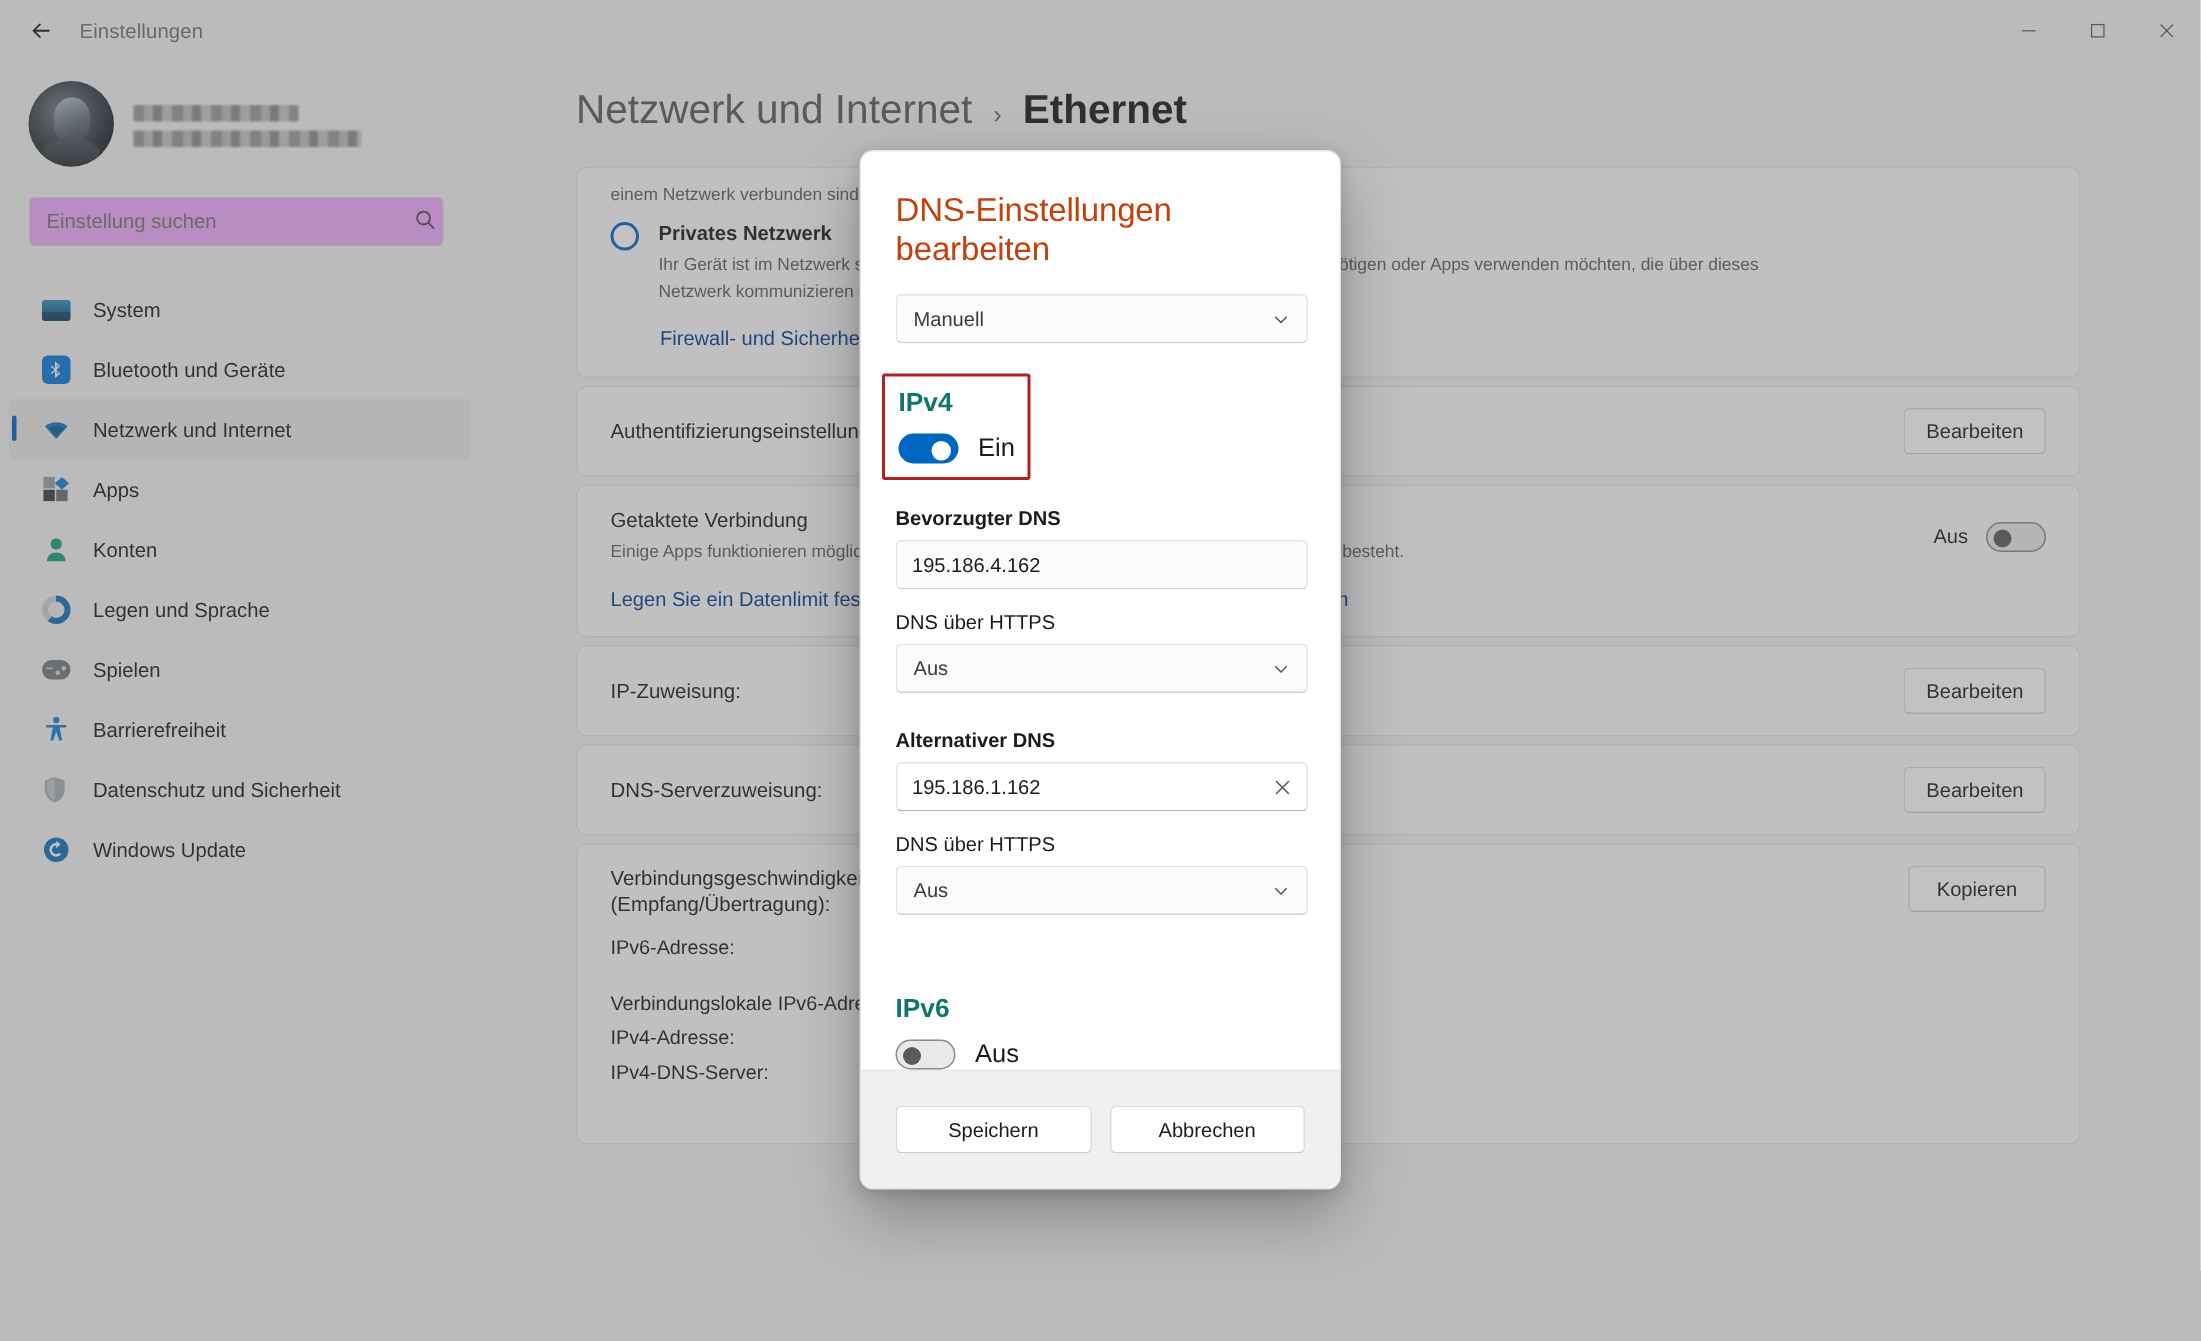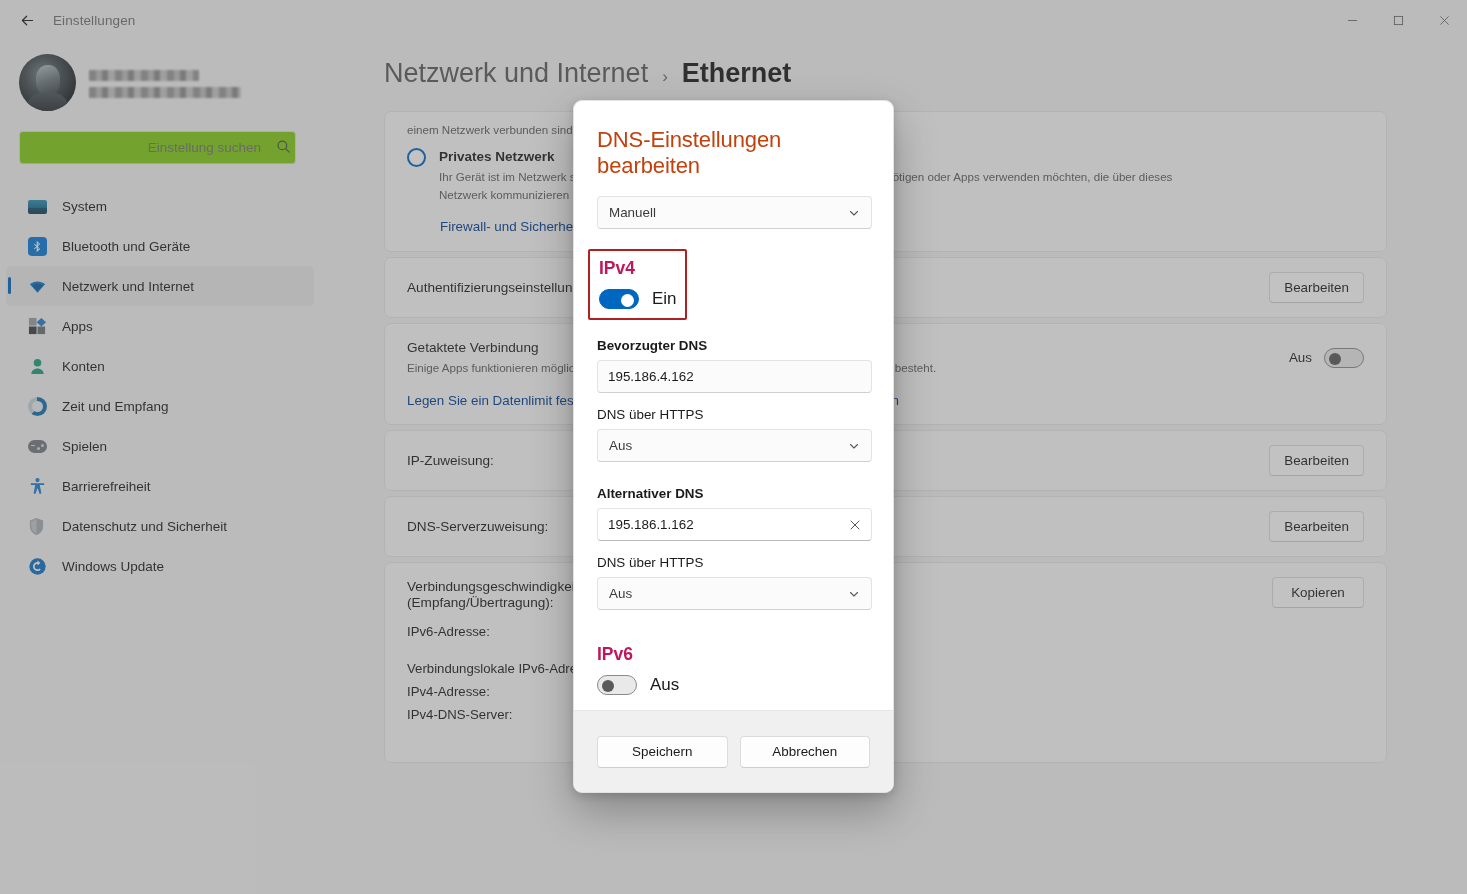--- a/index.html
+++ b/index.html
@@ -76,26 +76,25 @@
     filter: blur(0.8px);
   }
   .redact.r1 { width: 110px; }
   .redact.r2 { width: 152px; }
 
   .searchwrap {
     margin: 20px 19px 0 19px; position: relative;
   }
   .searchbox {
     width: 277px; height: 33px;
-    background: #84cc16; border: 1px solid #e0e0e0; border-bottom-color: #cdcdcd;
+    background: #f0abfc; border: 1px solid #e0e0e0; border-bottom-color: #cdcdcd;
     border-radius: 4px;
     font-size: 13.5px; color: #5d5d5d;
     padding: 0 34px 0 11px; outline: none;
     font-family: "Liberation Sans", sans-serif;
-    text-align: right;
   }
   .search-icon {
     position: absolute; right: 10px; top: 8px; color: #4d4d4d;
   }
   .search-icon svg { width: 15px; height: 15px; }
 
   .navlist { margin-top: 22px; padding: 0 6px; }
   .navitem {
     position: relative;
     display: flex; align-items: center; gap: 15px;
@@ -212,40 +211,40 @@
   }
   .chev { color: #5a5a5a; }
   .chev svg { width: 12px; height: 12px; display:block; }
 
   .highlight-box {
     margin-top: 20px; margin-left: -9px;
     width: 99px; padding: 7px 9px 9px 9px;
     border: 2px solid #b02020;
     border-radius: 2px;
   }
-  .sec-head { font-size: 17.5px; color: #be185d; font-weight: 600; }
+  .sec-head { font-size: 17.5px; color: #0f766e; font-weight: 600; }
   .toggle-row { display: flex; align-items: center; gap: 13px; margin-top: 10px; }
   .toggle-lbl { font-size: 17px; color: #1b1b1b; }
 
   .field-label { font-size: 13.4px; color: #1b1b1b; font-weight: 600; margin-top: 18px; }
   .field-label.normal { font-weight: 400; margin-top: 14px; }
 
   .textbox {
     margin-top: 7px; width: 275px; height: 33px;
     background: #fbfbfb; border: 1px solid #e3e3e3;
     border-bottom: 1px solid #cfcfcf;
     border-radius: 4px;
     display: flex; align-items: center;
     padding: 0 10px; font-size: 13.4px; color: #1b1b1b;
   }
   .textbox.focused { background: #fff; border-bottom: 1.6px solid #b9b9b9; }
   .clear-x { margin-left: auto; color: #555; display:flex; }
   .clear-x svg { width: 12px; height: 12px; }
 
-  .ipv6-head { margin-top: 34px; }
+  .ipv6-head { margin-top: 52px; }
 
   .dlg-footer {
     background: #f0f0f0; border-top: 1px solid #e6e6e6;
     border-radius: 0 0 9px 9px;
     padding: 19px 23px; display: flex; gap: 12px;
     height: 82px; align-items: center;
   }
   .dlg-btn {
     flex: 1; height: 32px; border-radius: 4px;
     background: #fdfdfd; border: 1px solid #dcdcdc; border-bottom-color:#cdcdcd;
@@ -351,21 +350,21 @@
             <path d="M3.5 18c0-3.6 2.9-6 6.5-6s6.5 2.4 6.5 6H3.5z" fill="#19a07a"></path>
           </svg>
         </span>
         <span>Konten</span>
       </div>
 
       <div class="navitem">
         <span class="navicon">
           <span class="ic-zeit" style="display:block"></span>
         </span>
-        <span>Zeit und Empfang</span>
+        <span>Legen und Sprache</span>
       </div>
 
       <div class="navitem">
         <span class="navicon">
           <span class="ic-spiel" style="display:block"></span>
         </span>
         <span>Spielen</span>
       </div>
 
       <div class="navitem">

